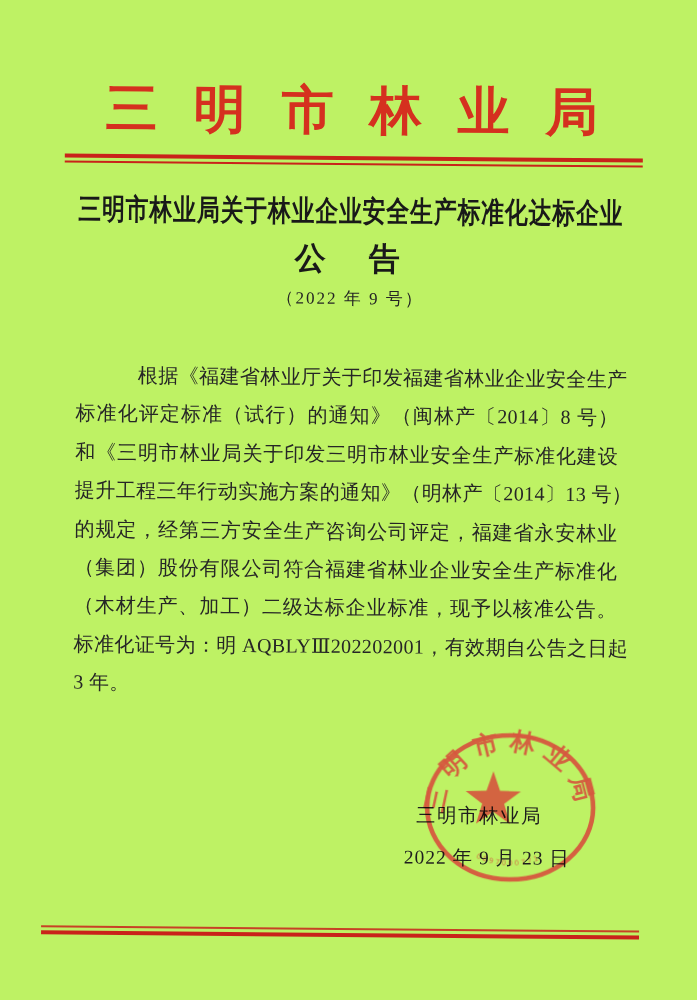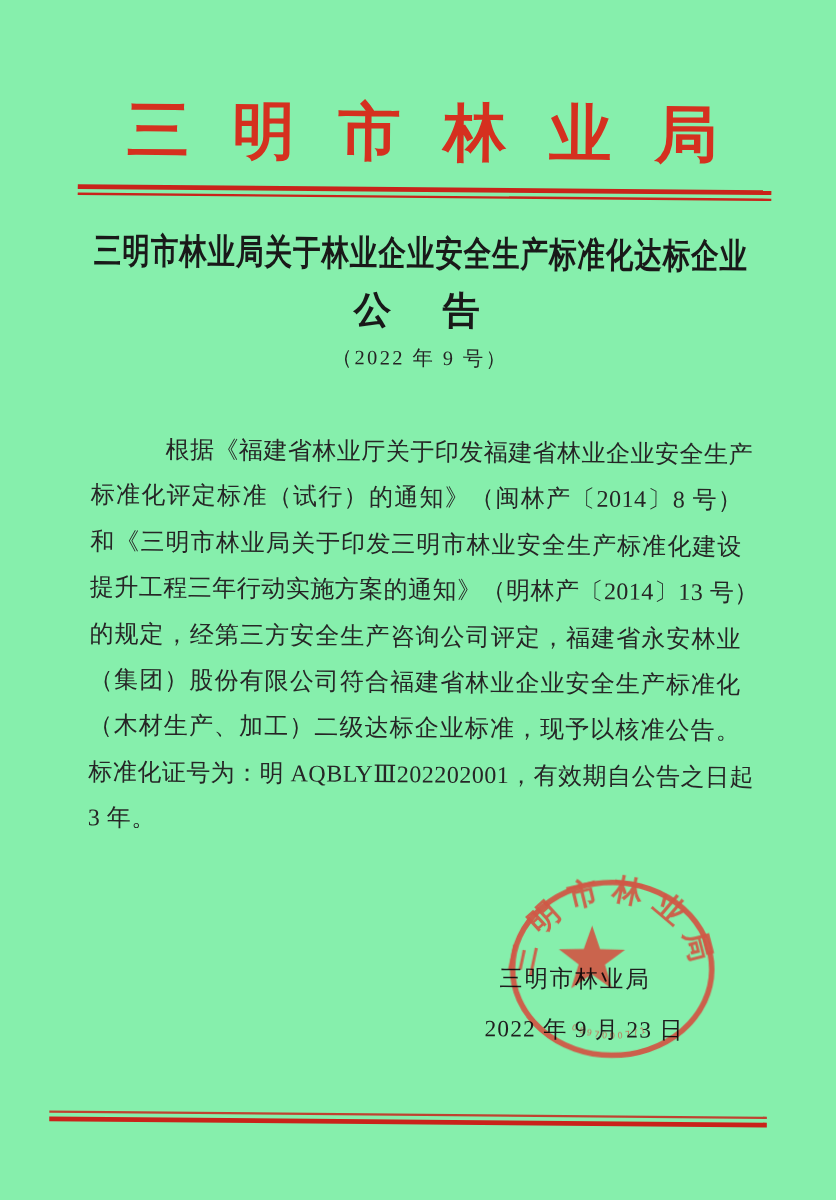--- a/index.html
+++ b/index.html
@@ -2,21 +2,21 @@
 <html><head>
 <meta charset="utf-8">
 <style>
   html,body { margin:0; padding:0; }
   body {
     width:697px; height:1000px; overflow:hidden;
     background:#ffffff;
     font-family:"Liberation Serif","DejaVu Serif",serif;
     position:relative;
   }
-  .page { position:absolute; inset:0; background:#86efac; }
+  .page { position:absolute; inset:0; background:#bef264; }
   .tilt { position:absolute; inset:0; transform:rotate(0.5deg); transform-origin:50% 48%; }
 
   
   .masthead {
     position:absolute; top:76px; left:0; width:100%;
     text-align:center;
     font-size:52px; font-weight:bold;
     letter-spacing:36px; text-indent:36px;
     color:#d5301f;
     white-space:nowrap;

